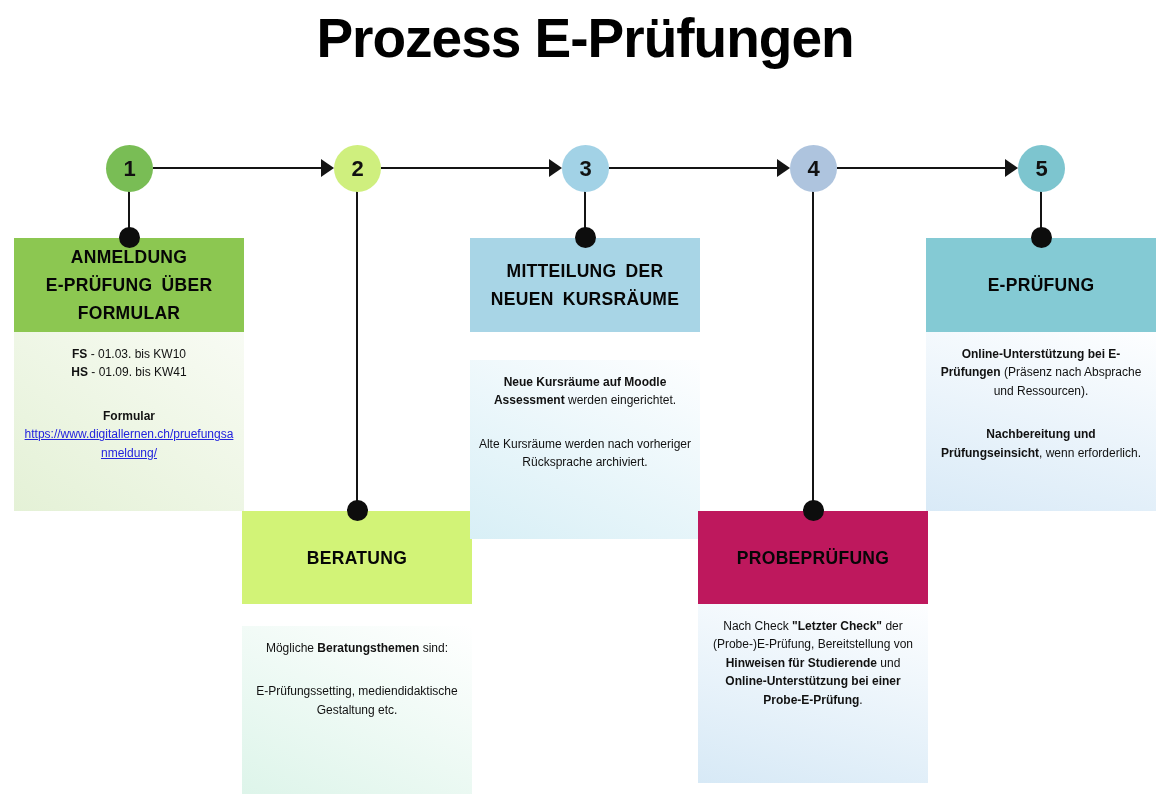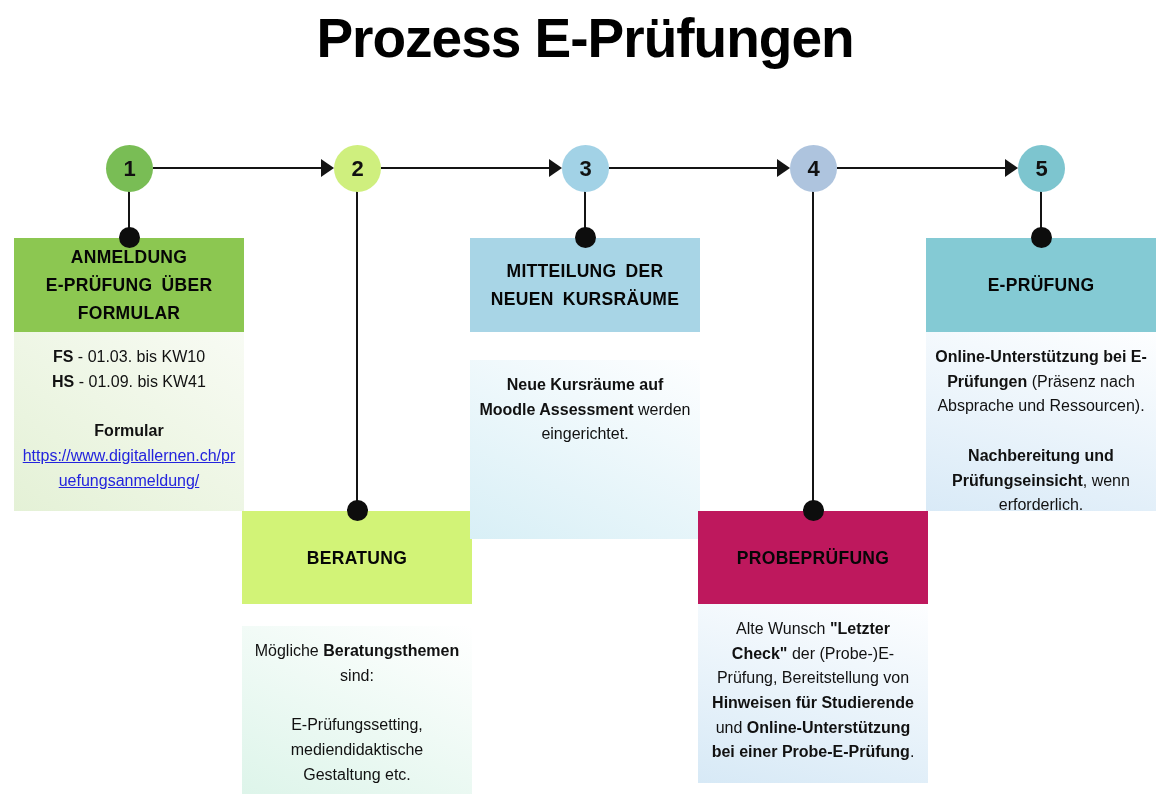--- a/index.html
+++ b/index.html
@@ -57,21 +57,21 @@
   .pos-top .header { top:238px; height:94px; }
   .pos-bottom .header { top:511px; height:93px; }
   .c1 .header { background:#8cc751; }
   .c2 .header { background:#d2f377; }
   .c3 .header { background:#a8d5e6; }
   .c4 .header { background:#be185d; }
   .c5 .header { background:#84cad4;text-align:center; }
   
   .bodybox {
     position:absolute; width:230px; box-sizing:border-box; padding:13px 8px;
-    text-align:center; font-size:16px; line-height:1.54; color:#111; z-index:2;
+    text-align:center; font-size:12px; line-height:1.54; color:#111; z-index:2;
   }
   .c1 .bodybox { left:14px; } .c2 .bodybox { left:242px; } .c3 .bodybox { left:470px;margin-top:28px; }
   .c4 .bodybox { left:698px; } .c5 .bodybox { left:926px; }
   .pos-top .bodybox { top:332px; height:179px; }
   .pos-bottom .bodybox { top:604px; height:179px; }
   .c1 .bodybox { background:linear-gradient(215deg,#f8fbf4 0%,#e4f1d6 100%); }
   .c2 .bodybox { background:linear-gradient(205deg,#ffffff 0%,#dcf4e9 100%);margin-top:22px; }
   .c3 .bodybox { background:linear-gradient(205deg,#fdfeff 0%,#d8eff6 100%); }
   .c4 .bodybox { background:linear-gradient(195deg,#fdfeff 0%,#d7e9f6 100%); }
   .c5 .bodybox { background:linear-gradient(195deg,#fdfeff 0%,#d9eaf7 100%); }
@@ -124,32 +124,33 @@
   <div class="col c3 pos-top">
     <div class="vline"></div>
     <div class="circle">
         <span>3</span>
       </div>
     <div class="dot"></div>
     <div class="header">MITTEILUNG DER
 NEUEN KURSRÄUME</div>
     <div class="bodybox">
         <div class="para"><b>Neue Kursräume auf Moodle Assessment</b><span> werden eingerichtet.</span></div>
+        <div class="para"><span>Alte Kursräume werden nach vorheriger Rücksprache archiviert.</span></div>
       </div>
   </div>
 
   <div class="col c4 pos-bottom">
     <div class="vline"></div>
     <div class="circle">
         <span>4</span>
       </div>
     <div class="dot"></div>
     <div class="header">PROBEPRÜFUNG</div>
     <div class="bodybox">
-        <div class="para"><span>Alte Wunsch </span><b>"Letzter Check"</b><span> der (Probe-)E-Prüfung, Bereitstellung von </span><b>Hinweisen für Studierende</b><span> und </span><b>Online-Unterstützung bei einer Probe-E-Prüfung</b><span>.</span></div>
+        <div class="para"><span>Nach Check </span><b>"Letzter Check"</b><span> der (Probe-)E-Prüfung, Bereitstellung von </span><b>Hinweisen für Studierende</b><span> und </span><b>Online-Unterstützung bei einer Probe-E-Prüfung</b><span>.</span></div>
       </div>
   </div>
 
   <div class="col c5 pos-top">
     <div class="vline"></div>
     <div class="circle">
         <span>5</span>
       </div>
     <div class="dot"></div>
     <div class="header">E-PRÜFUNG</div>

